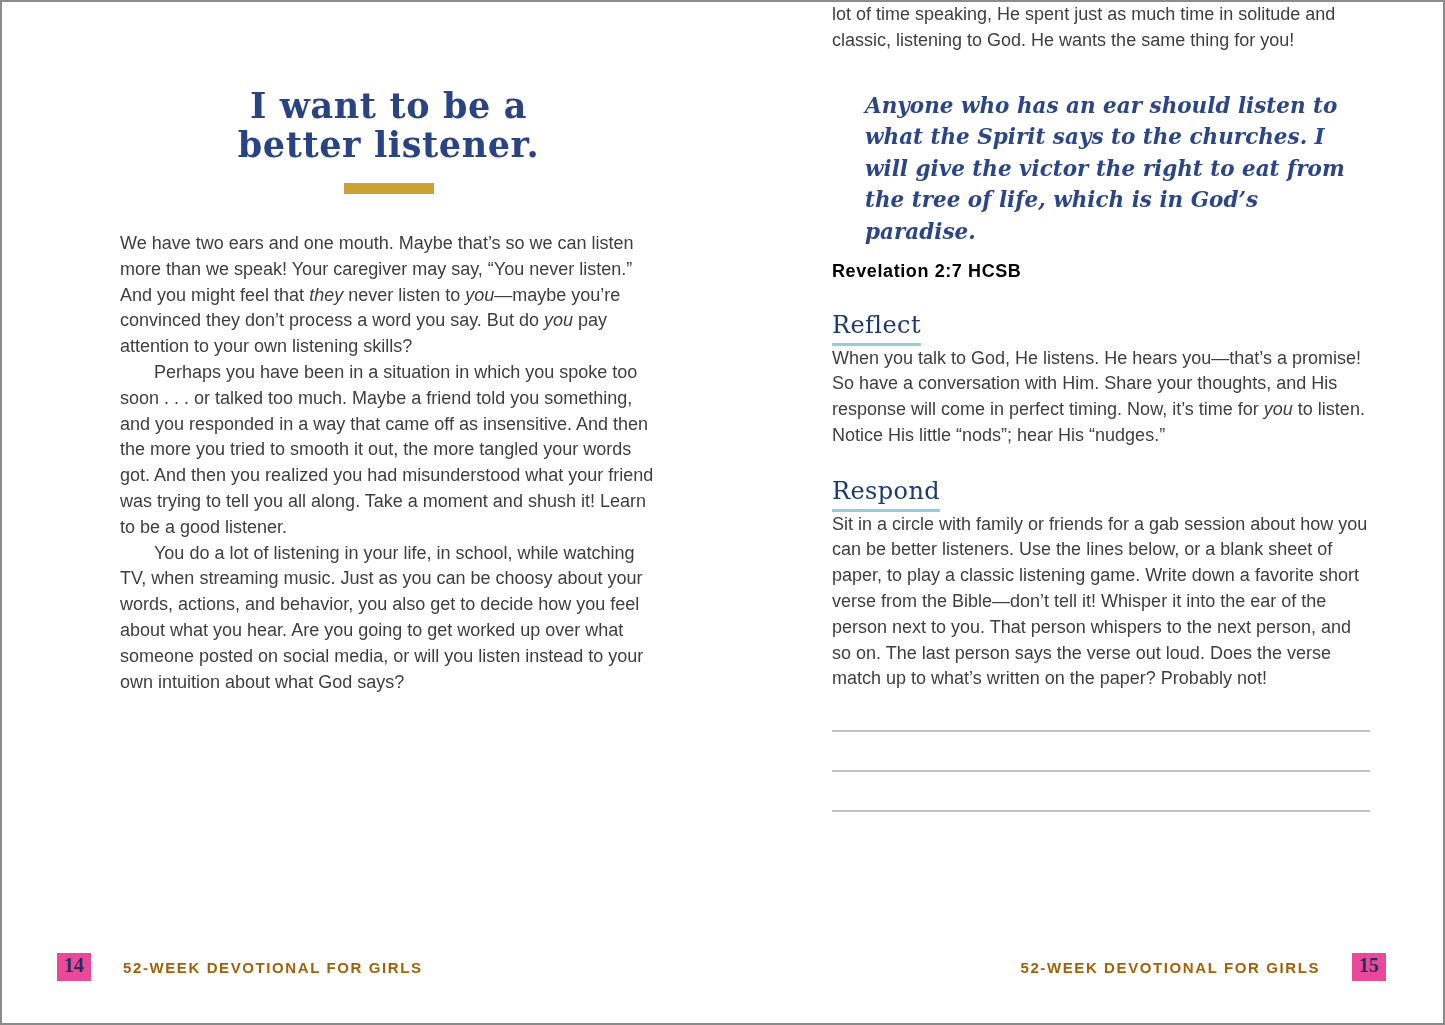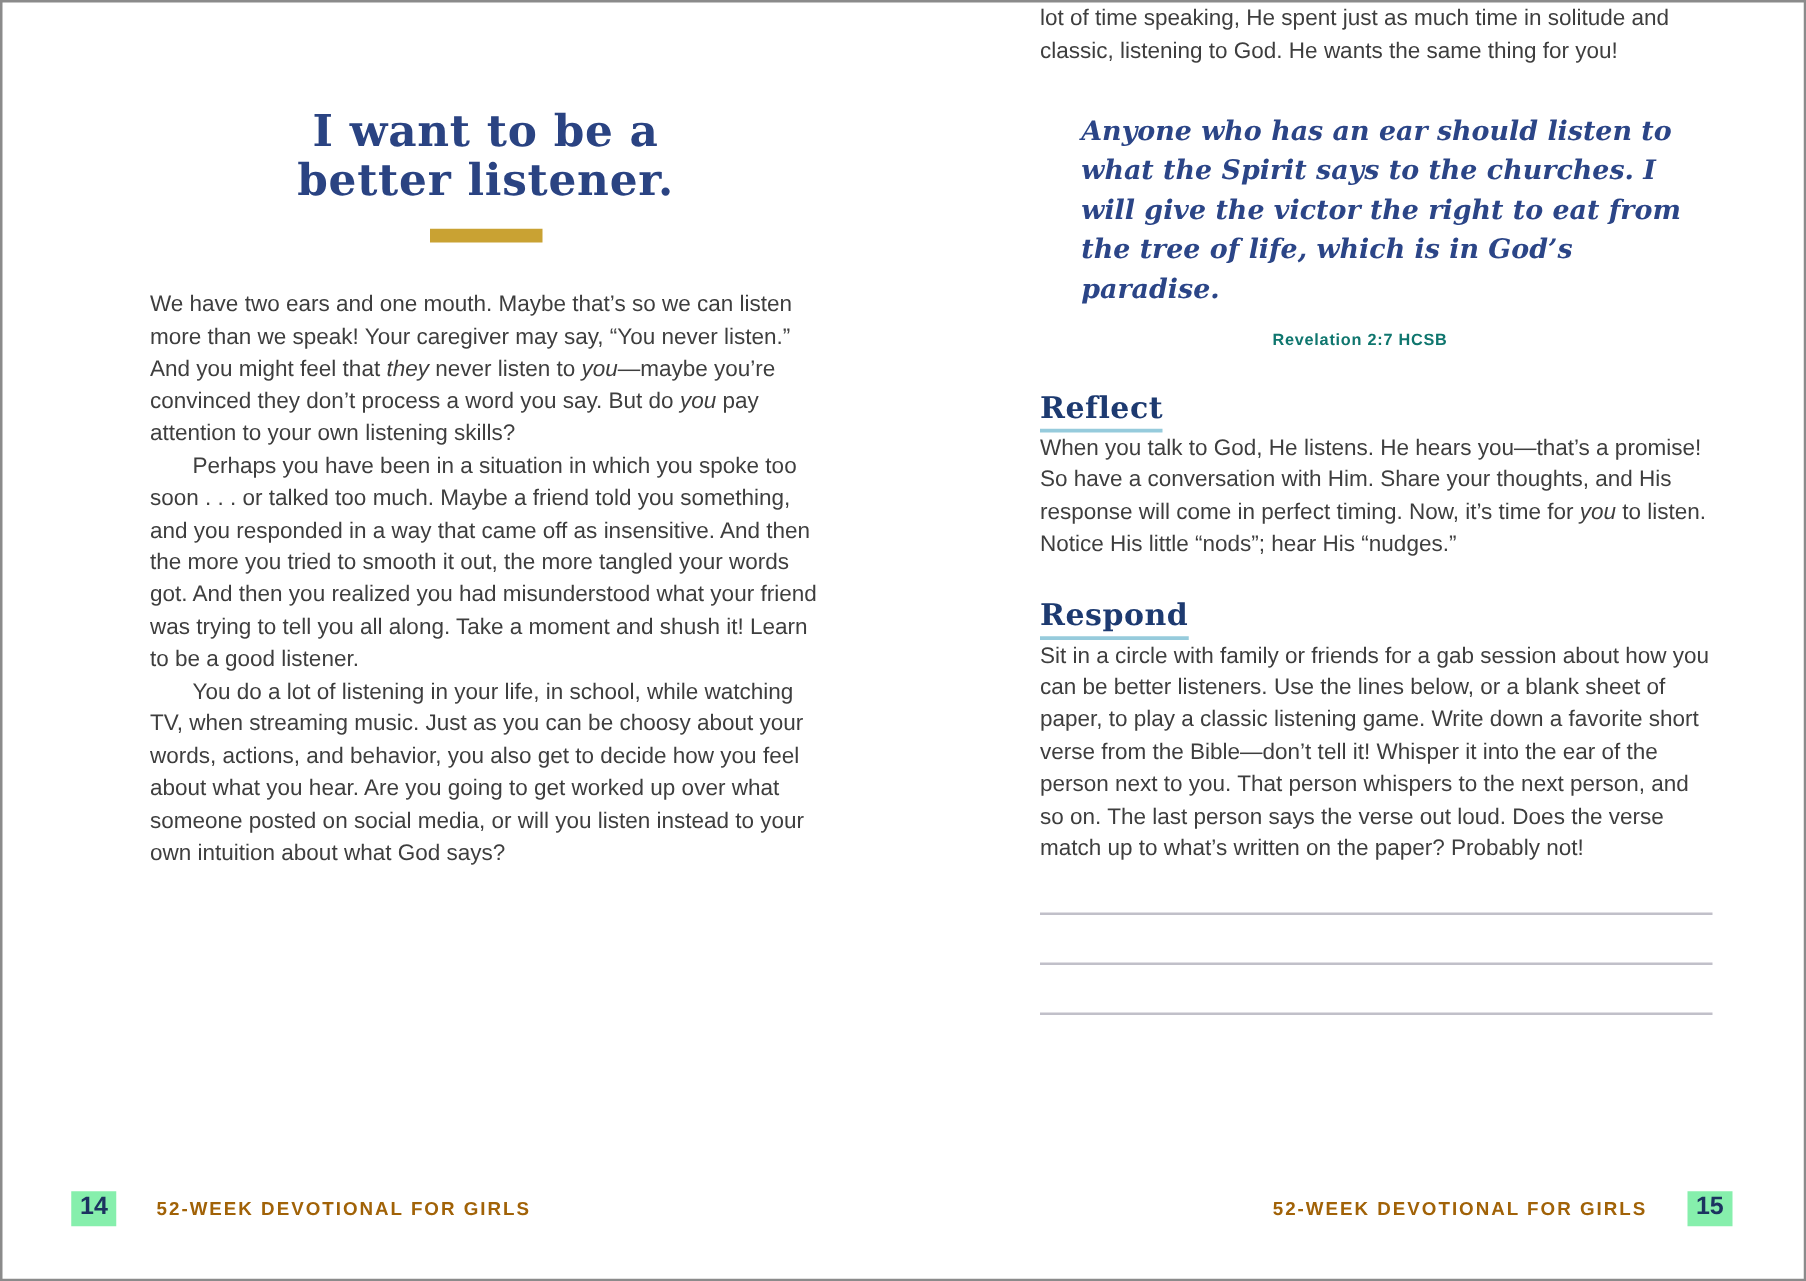--- a/index.html
+++ b/index.html
@@ -48,31 +48,31 @@
     margin:36px 20px 0 33px;
     font-family:"DejaVu Serif","Liberation Serif",serif;
     font-style:italic;
     font-weight:600;
     font-size:21.5px;
     line-height:31.5px;
     color:#2b4587;
   }
   .verse-reference{
     margin:12px 26px 0 0;
-    text-align:center;
+    text-align:left;
     font-weight:bold;
-    font-size:13px;
+    font-size:18px;
     letter-spacing:0.6px;
-    color:#0f766e;
+    color:#000000;
   }
   .section-heading{
     display:table;
     margin:28px 0 0 0;
     font-family:"DejaVu Serif","Liberation Serif",serif;
-    font-weight:bold;
+    font-weight:normal;
     font-size:24px;
     letter-spacing:0.4px;
     color:#1d3a70;
     padding-bottom:4px;
     border-bottom:3px solid #96cbdc;
   }
   .section-heading.second{margin-top:30px;}
   .section-body{margin-top:13px;}
 
   .answer-lines{margin-top:15px;}
@@ -86,23 +86,23 @@
   .footer{
     position:absolute;
     top:951px;
     display:flex;
     align-items:center;
   }
   #footer-left{left:55px;}
   #footer-right{right:57px;}
   .page-number{
     display:inline-block;
-    background:#86efac;
+    background:#ec4899;
     padding:1px 7px 4px 7px;
-    font-family:Liberation Sans, sans-serif;
+    font-family:Liberation Serif, serif;
     font-weight:bold;
     font-size:20px;
     color:#1c3360;
   }
   .book-title-footer{
     font-weight:bold;
     font-size:15px;
     letter-spacing:1.6px;
     color:#a16207;
   }

